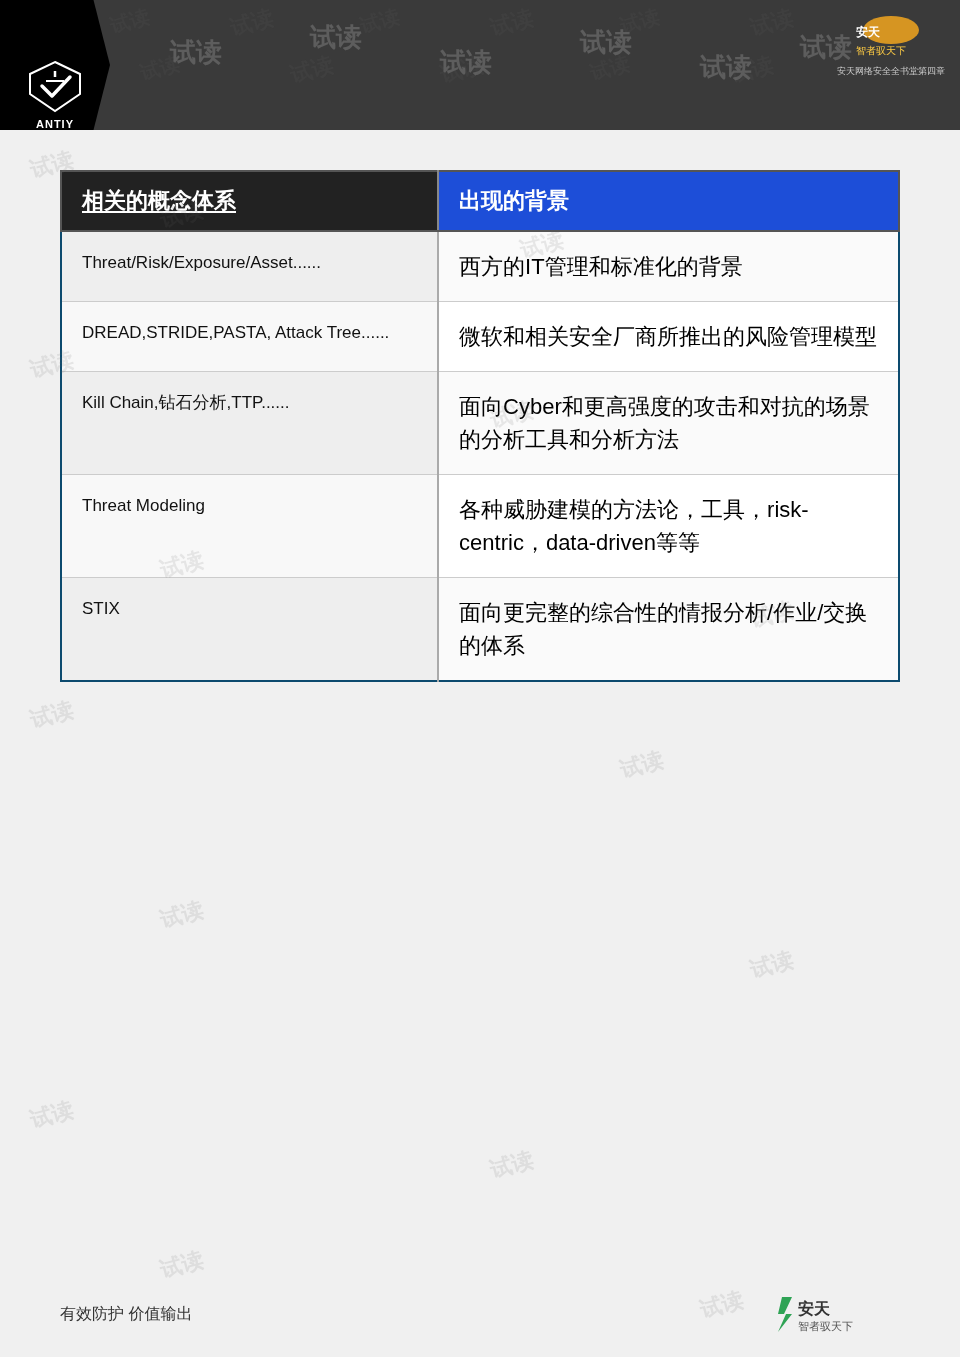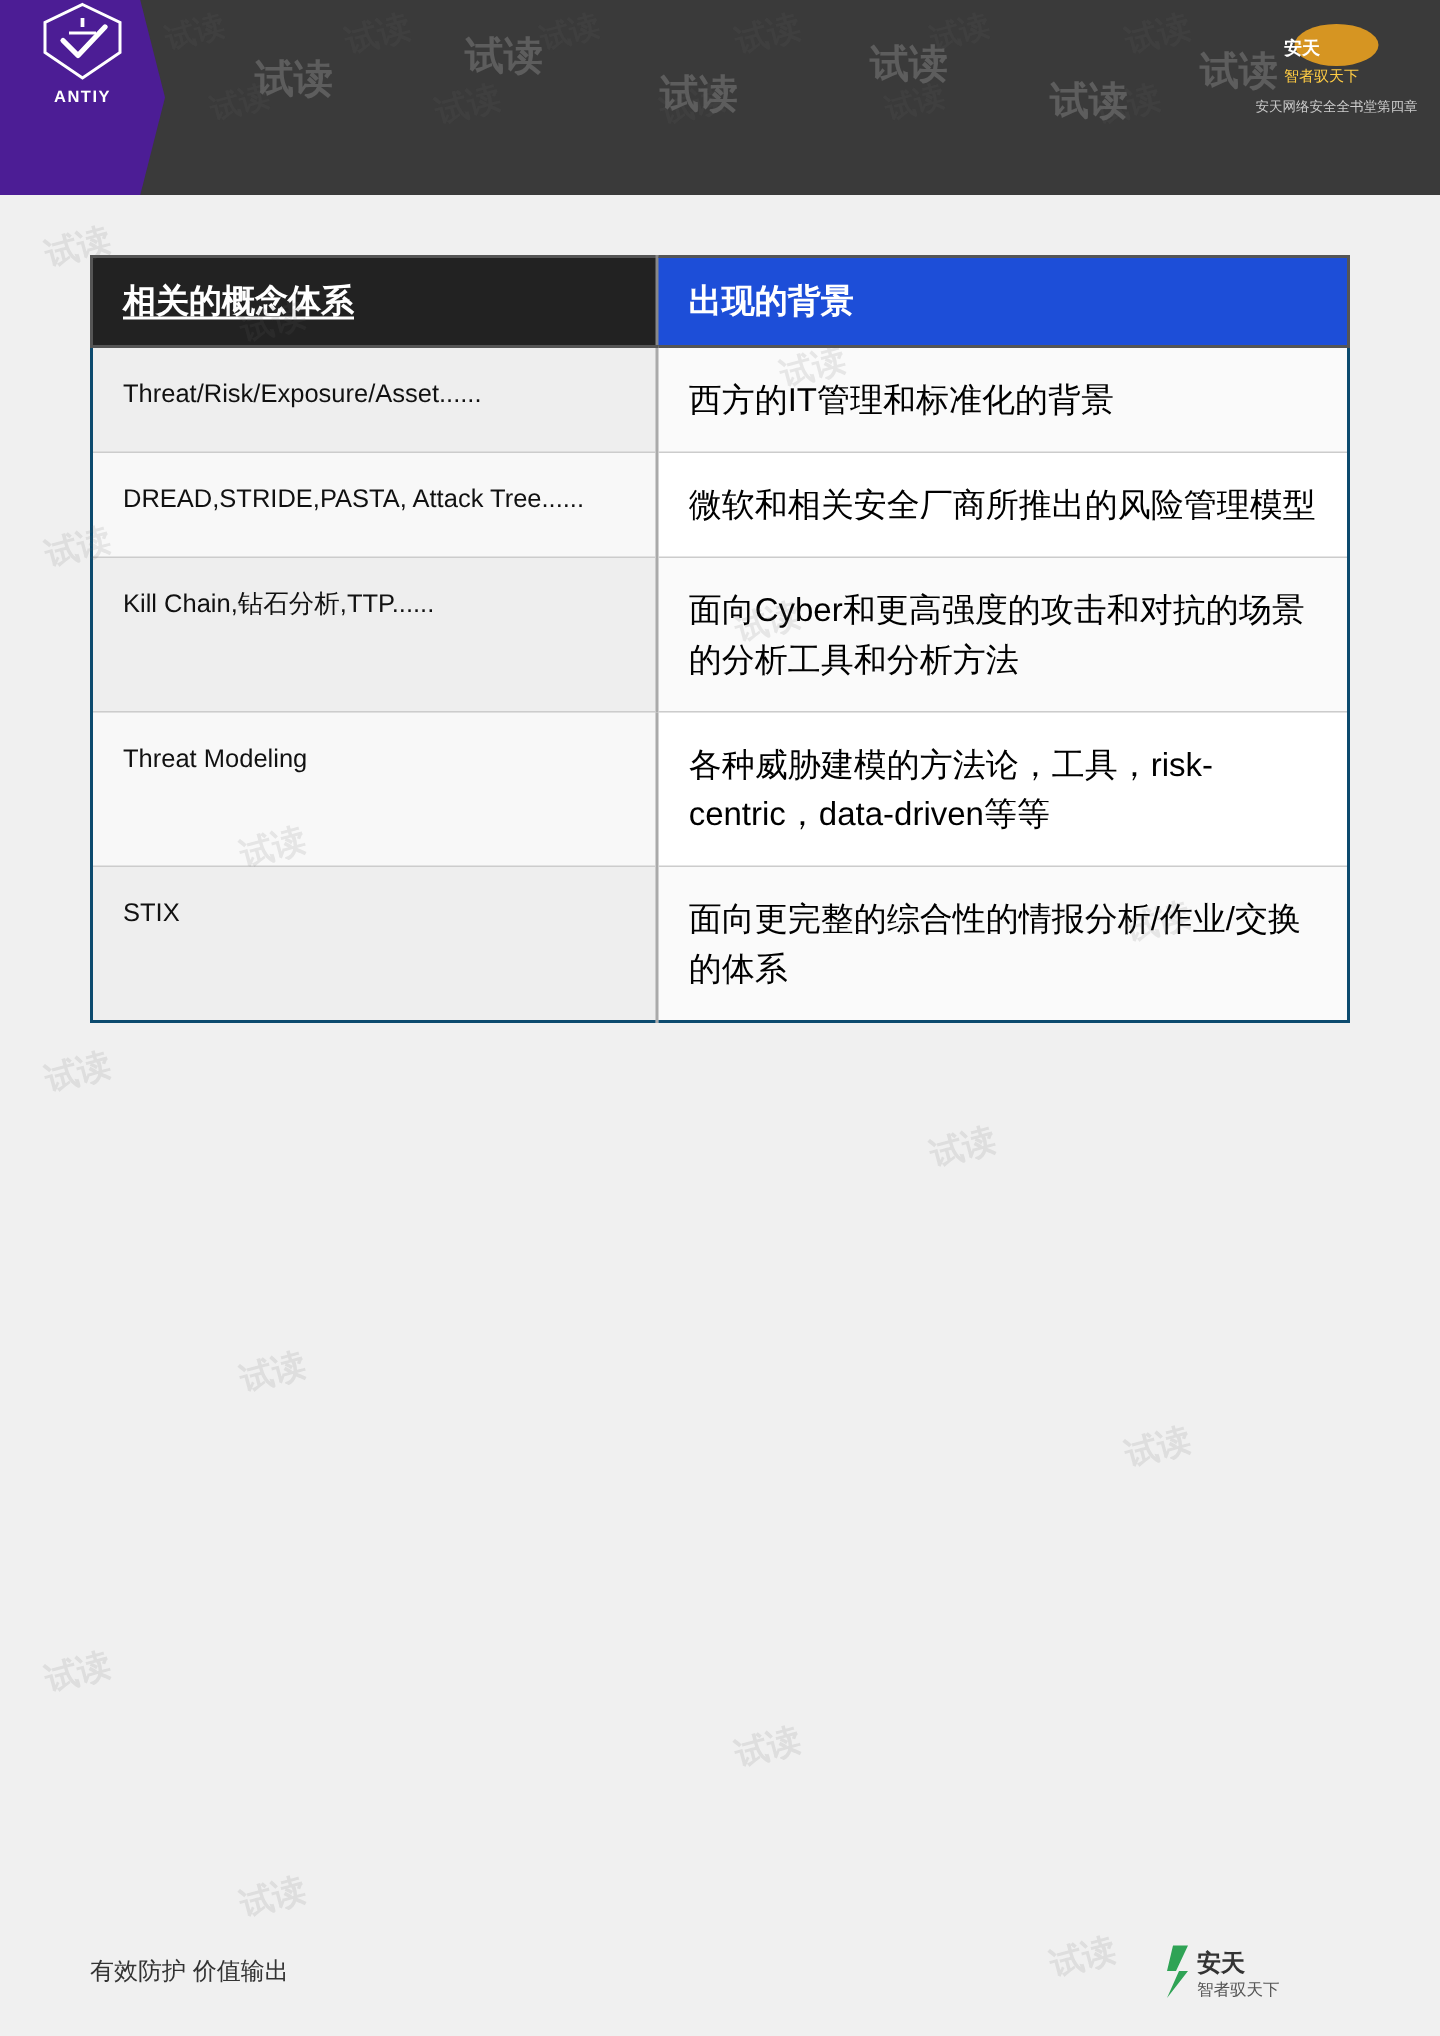--- a/index.html
+++ b/index.html
@@ -18,25 +18,25 @@
       height: 130px;
       background: #3a3a3a;
       position: relative;
       display: flex;
       align-items: center;
     }
 
     .logo-box {
       width: 110px;
       height: 130px;
-      background: #4c1d95;
+      background: #000000;
       display: flex;
       flex-direction: column;
       align-items: center;
-      justify-content: flex-start;
+      justify-content: flex-end;
       position: relative;
       clip-path: polygon(0 0, 85% 0, 100% 50%, 85% 100%, 0 100%);
     }
 
     .logo-icon {
       width: 55px;
       height: 55px;
     }
 
     .logo-text {

